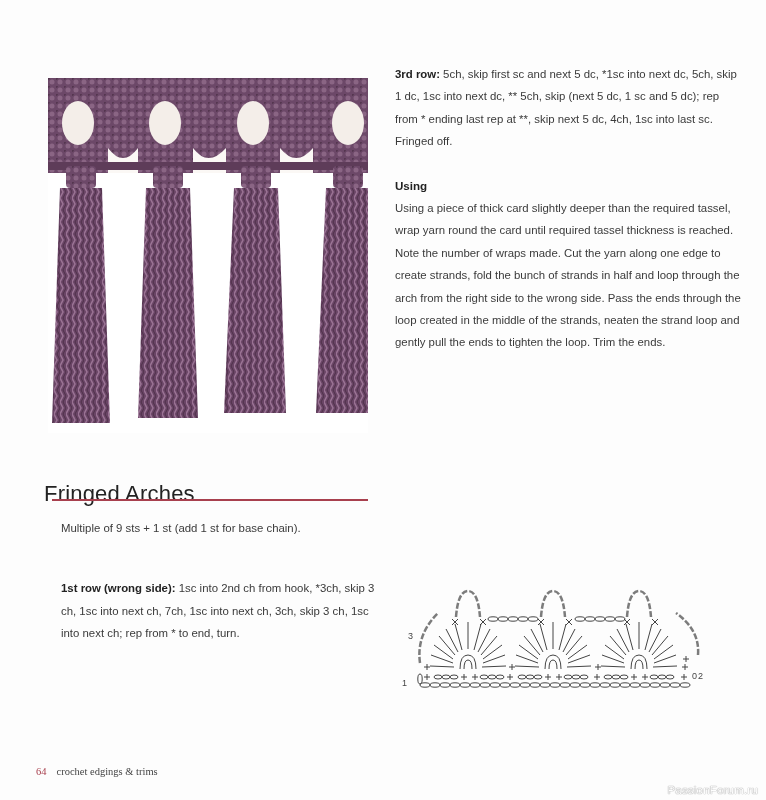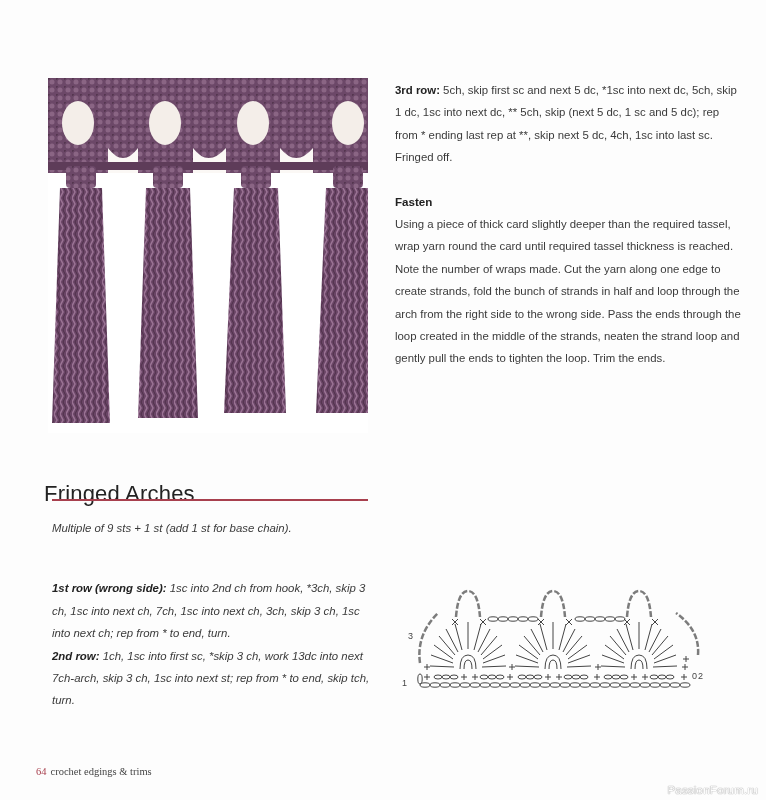--- a/index.html
+++ b/index.html
@@ -4,27 +4,27 @@
 <style>
   html, body { margin:0; padding:0; }
   body { width:766px; height:800px; background:#fdfdfd; position:relative; overflow:hidden;
          font-family:"Liberation Sans", sans-serif; color:#333; }
   .photo { position:absolute; left:48px; top:78px; width:320px; height:355px; background:#fff; overflow:hidden; }
   .photo svg { display:block; }
   .title { position:absolute; left:44px; top:466px; font-size:22px; color:#222; font-weight:normal; letter-spacing:0.2px; }
   .rule { position:absolute; left:52px; top:499px; width:316px; height:2px; background:#a8404e; }
   .body-text { font-size:11.4px; line-height:22.4px; color:#3a3a3a; }
   .body-text b { color:#222; }
-  .left-col { position:absolute; left:52px; width:320px;font-style:italic; }
+  .left-col { position:absolute; left:61px; width:320px; }
   .right-col { position:absolute; left:395px; width:350px; }
   .para { margin:0; }
   .gap { height:22px; }
   .section-head { font-weight:bold; color:#222; font-size:11.6px; }
   .footer { position:absolute; left:36px; top:766px; font-family:"Liberation Serif", serif; font-size:10.5px; color:#444; }
-  .footer .page-num { color:#a8404e; margin-right:4px; }
+  .footer .page-num { color:#a8404e; margin-right:10px; }
   .watermark { position:absolute; right:8px; top:784px; font-size:11.5px; color:#fff;
                text-shadow:0 0 1px #999, 0 0 1px #999; letter-spacing:0.2px; }
   .diagram { position:absolute; left:398px; top:585px; width:320px; height:110px; }
 </style>
 </head>
 <body>
 
 <div class="photo">
   <svg width="320" height="355" viewBox="0 0 320 355">
     <defs>
@@ -68,32 +68,29 @@
 
 <h1 class="title">Fringed Arches</h1>
 <div class="rule"></div>
 
 <div class="left-col body-text" style="top:517px;">
   <p class="para">Multiple of 9 sts + 1 st (add 1 st for base chain).</p>
   <div class="gap"></div>
   <p class="para" style="margin-top:16px;">
     <b>1st row (wrong side):</b><span> 1sc into 2nd ch from hook, *3ch, skip 3 ch, 1sc into next ch, 7ch, 1sc into next ch, 3ch, skip 3 ch, 1sc into next ch; rep from * to end, turn.</span>
   </p>
-  <p class="para">
-    <b>2nd row:</b><span> 1ch, 1sc into first sc, *skip 3 ch, work 13dc into next 7ch-arch, skip 3 ch, 1sc into next st; rep from * to end, skip tch, turn.</span>
-  </p>
-</div>
-
-<div class="right-col body-text" style="top:79px;">
+</div>
+
+<div class="right-col body-text" style="top:63px;">
   <p class="para">
     <b>3rd row:</b><span> 5ch, skip first sc and next 5 dc, *1sc into next dc, 5ch, skip 1 dc, 1sc into next dc, ** 5ch, skip (next 5 dc, 1 sc and 5 dc); rep from * ending last rep at **, skip next 5 dc, 4ch, 1sc into last sc.</span>
   </p>
   <p class="para">Fringed off.</p>
   <div class="gap"></div>
-  <p class="para section-head">Fasten</p>
+  <p class="para section-head">Using</p>
   <p class="para">Using a piece of thick card slightly deeper than the required tassel, wrap yarn round the card until required tassel thickness is reached. Note the number of wraps made. Cut the yarn along one edge to create strands, fold the bunch of strands in half and loop through the arch from the right side to the wrong side. Pass the ends through the loop created in the middle of the strands, neaten the strand loop and gently pull the ends to tighten the loop. Trim the ends.</p>
 </div>
 
 <div class="diagram">
   <svg width="320" height="110" viewBox="0 0 320 110" fill="none" stroke="#444" stroke-width="1">
 
     <text x="10" y="54" font-size="9" fill="#444" stroke="none" font-family="Liberation Sans, sans-serif">3</text>
     <text x="4" y="101" font-size="9" fill="#444" stroke="none" font-family="Liberation Sans, sans-serif">1</text>
     <text x="294" y="94" font-size="9" fill="#444" stroke="none" font-family="Liberation Sans, sans-serif">0</text>
     <text x="300" y="94" font-size="9" fill="#444" stroke="none" font-family="Liberation Sans, sans-serif">2</text>

